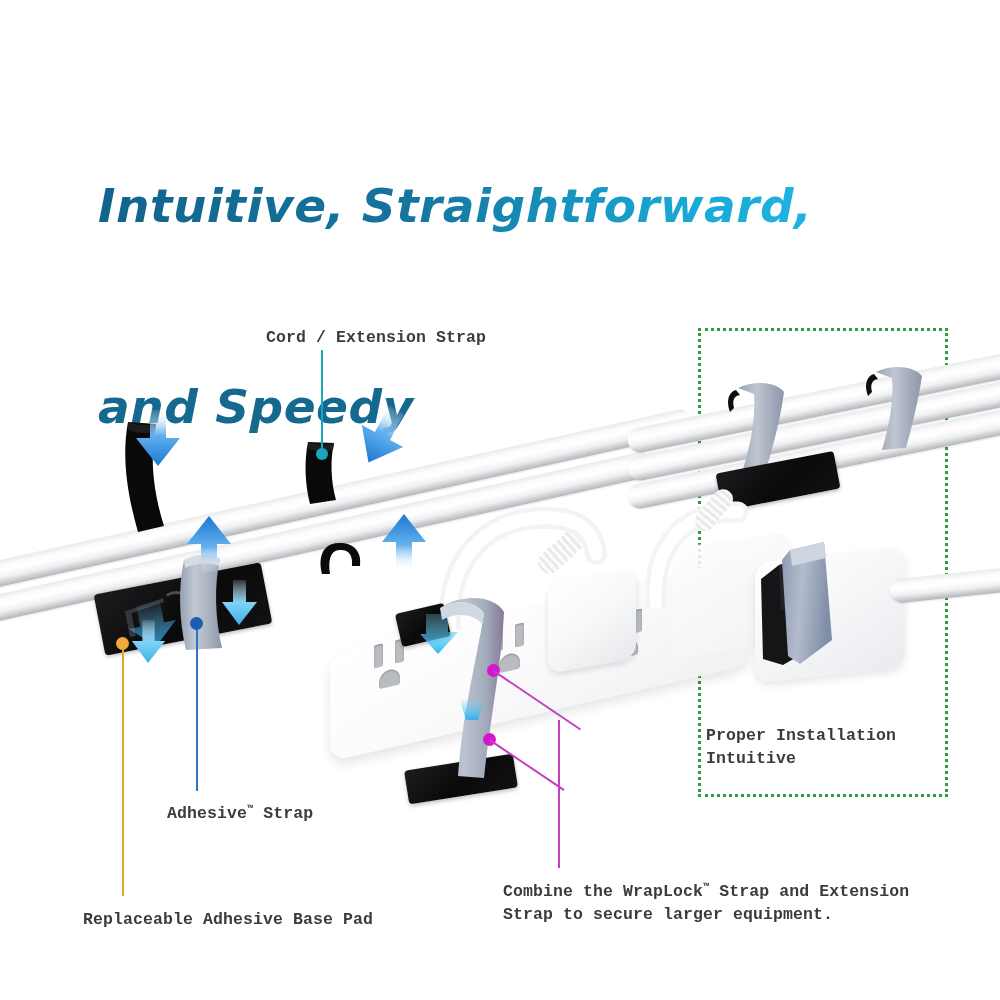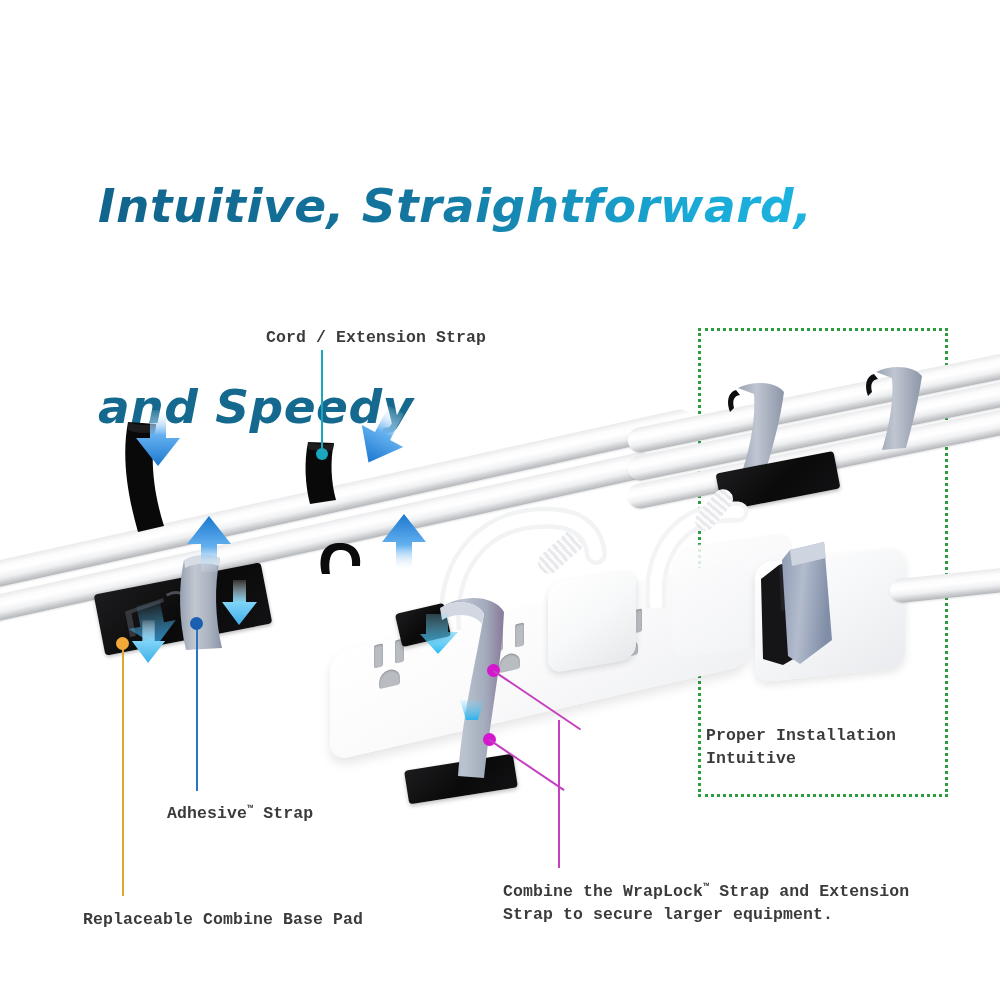--- a/index.html
+++ b/index.html
@@ -453,21 +453,21 @@
   <div class="mg" id="mg-dot-1"></div>
   <div class="mg" id="mg-dot-2"></div>
   <div class="mg" id="mg-diag-1"></div>
   <div class="mg" id="mg-diag-2"></div>
   <div class="mg" id="mg-trunk"></div>
 
   <div class="label" id="label-cord">Cord / Extension Strap</div>
 
   <div class="label" id="label-wraplock"><span>Adhesive</span><span class="tm">™</span><span> Strap</span></div>
 
-  <div class="label" id="label-basepad">Replaceable Combine Base Pad</div>
+  <div class="label" id="label-basepad">Replaceable Adhesive Base Pad</div>
 
   <div class="label wrap" id="label-combine"><span>Combine the WrapLock</span><span class="tm">™</span><span> Strap and Extension</span>
        <span>Strap to secure larger equipment.</span></div>
 
   <div class="label wrap" id="label-proper">
     <div>Proper Installation</div>
     <div>Intuitive</div>
   </div>
 
 </div>

